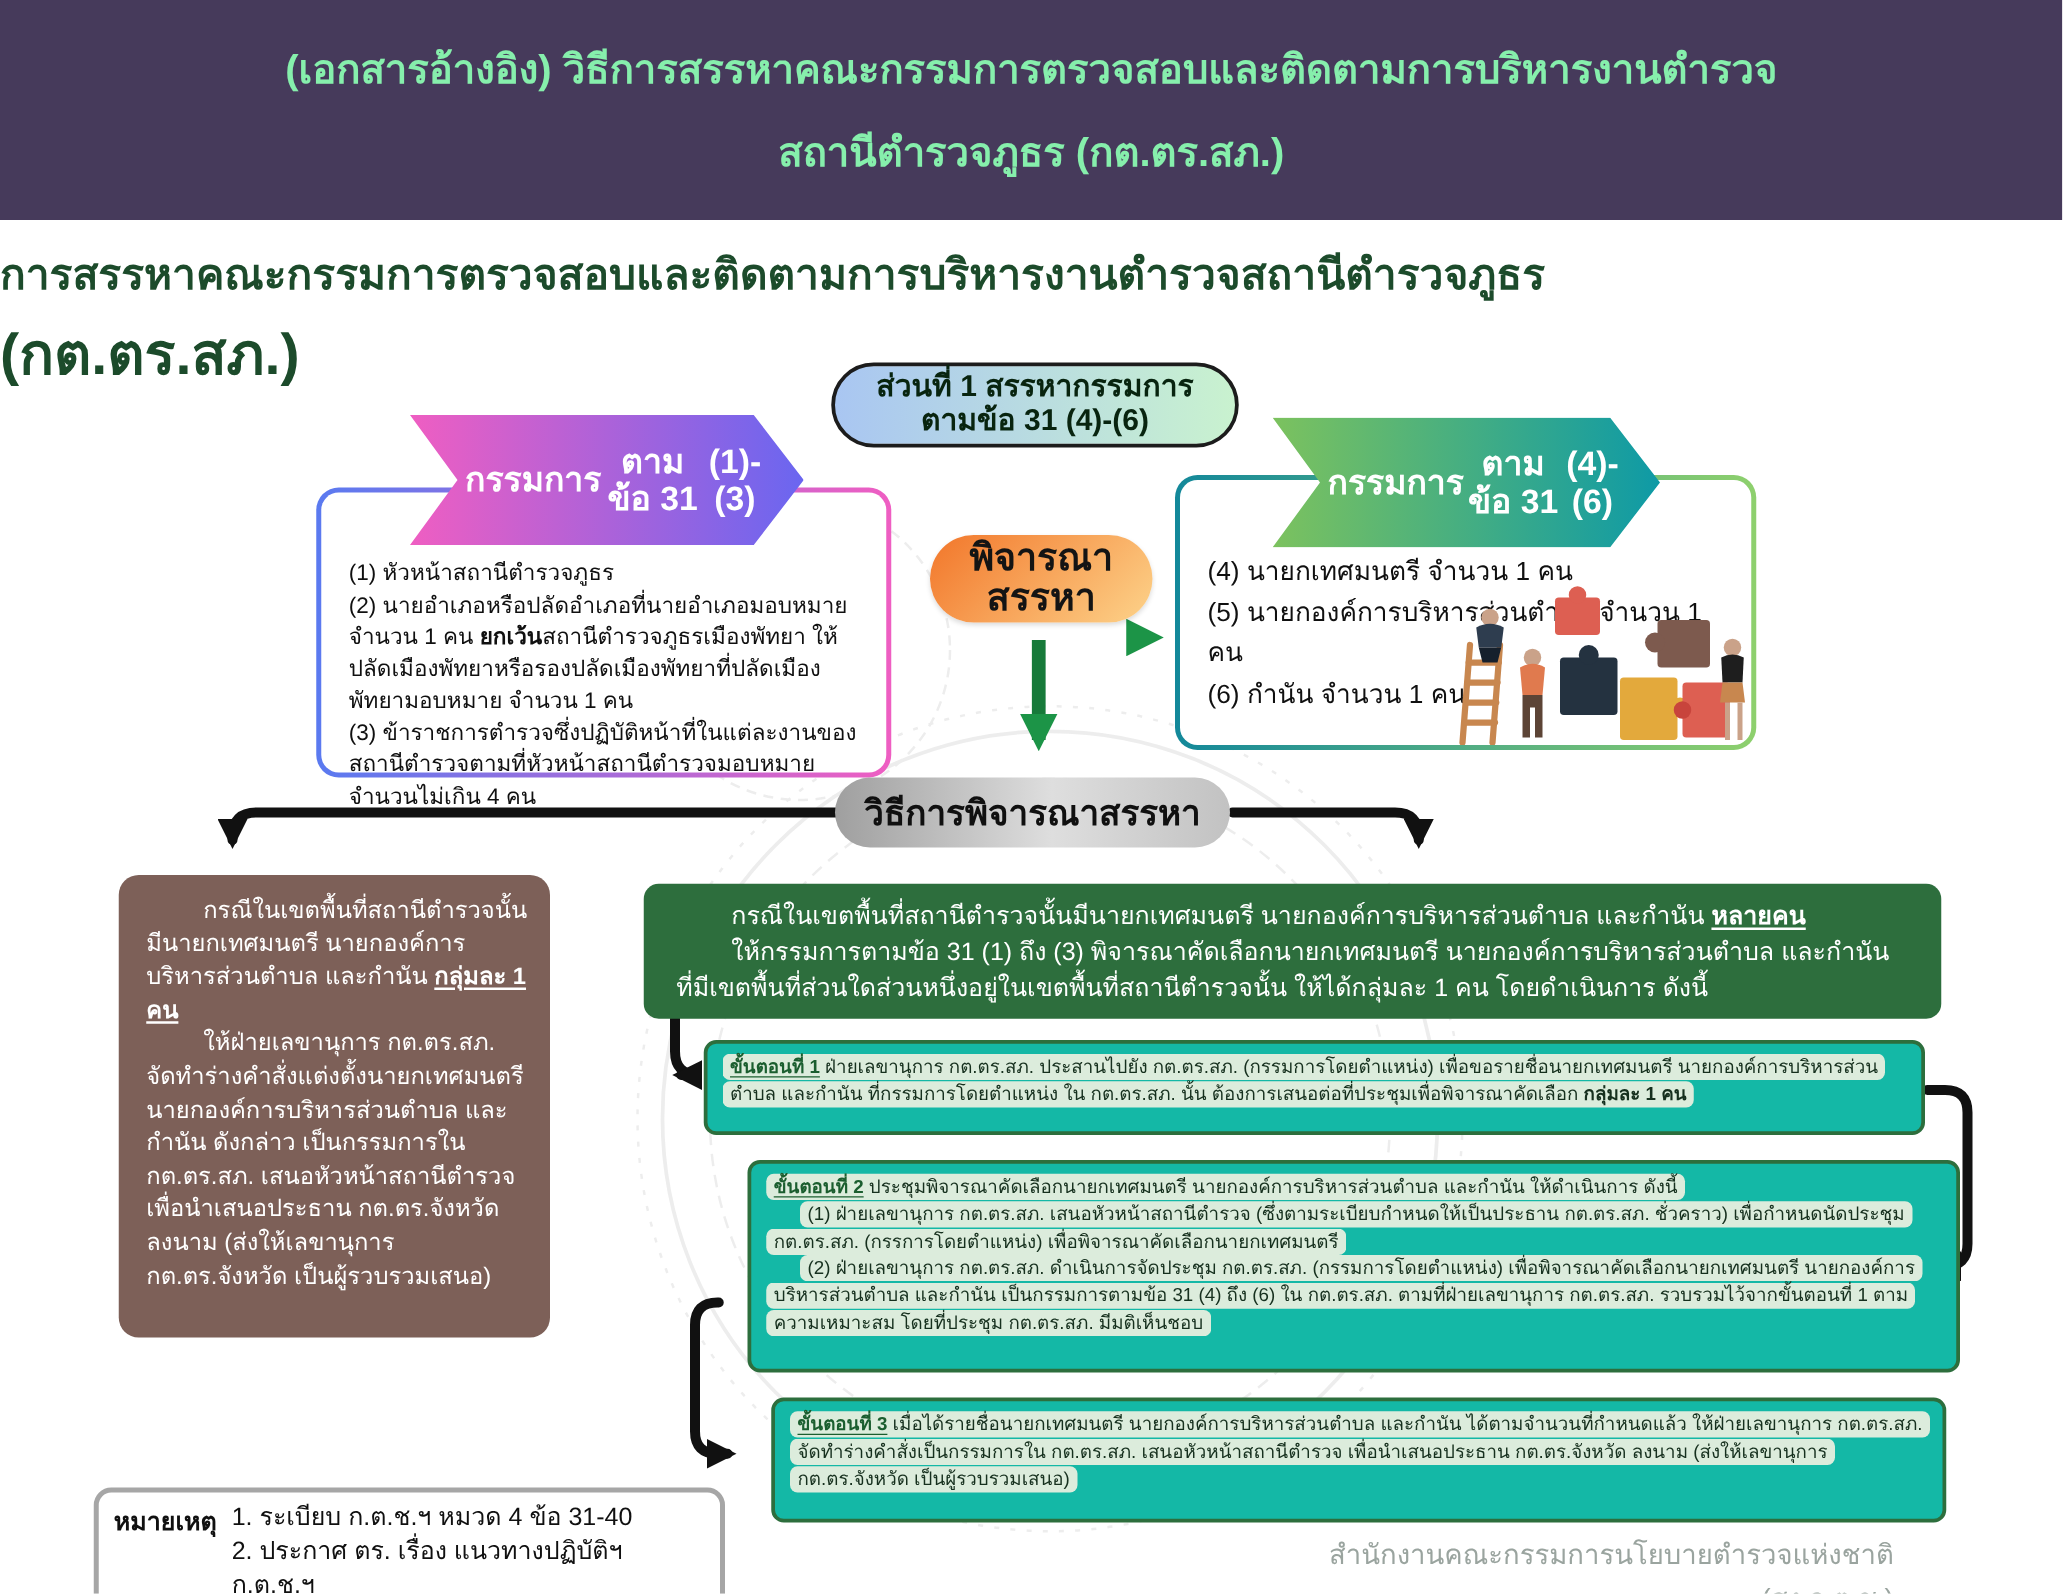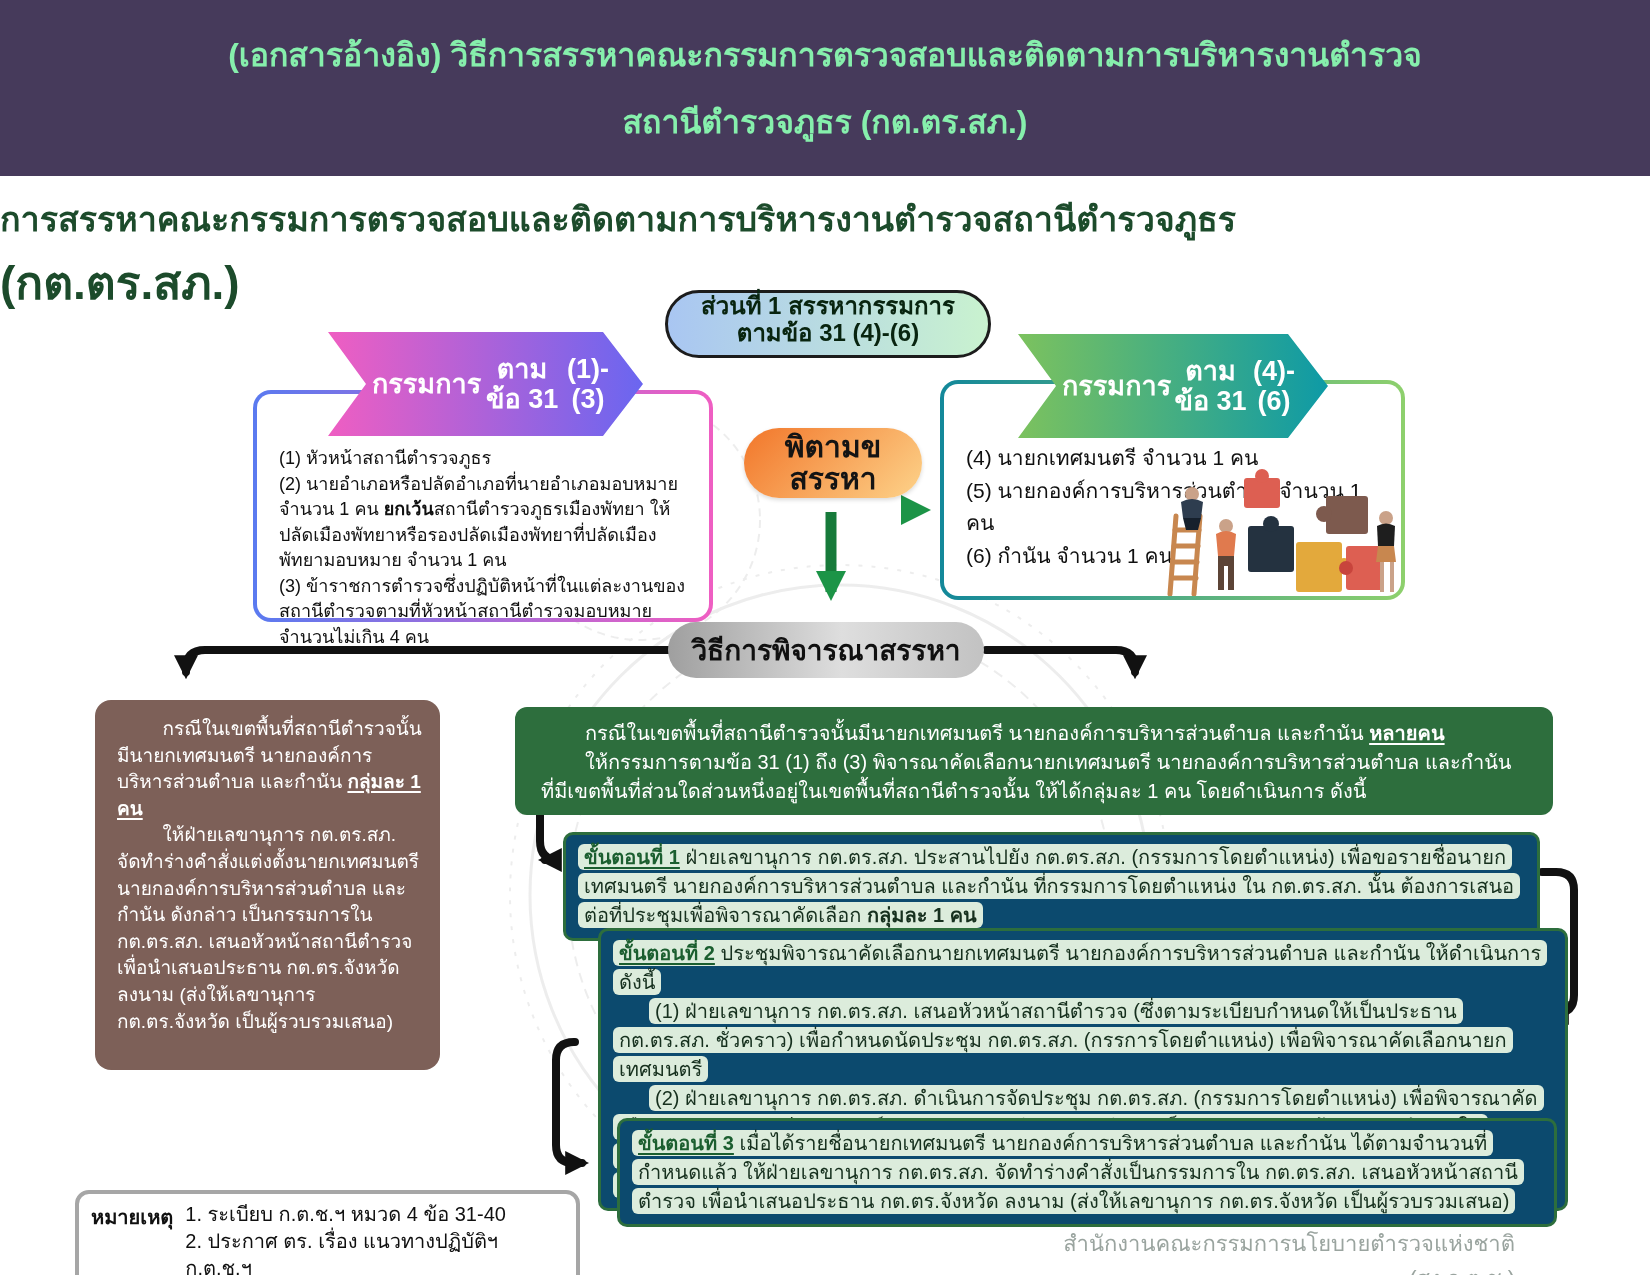--- a/index.html
+++ b/index.html
@@ -16,21 +16,21 @@
   .hdr .l1{font-size:32px;}
   .hdr .l2{font-size:32px;}
   
   .title{position:absolute;left:0;top:192px;width:1650px;text-align:left;color:#1c4b2b;z-index:2;}
   .title .t1{font-size:34px;font-weight:bold;}
   .title .t2{font-size:46px;font-weight:bold;margin-top:0px;}
   
   .section-pill{
     position:absolute;left:665px;top:290px;width:320px;height:62px;border:3px solid #1c1c1c;
     border-radius:34px;background:linear-gradient(90deg,#a9c6f2,#c9f2cf);
-    display:flex;flex-direction:column;align-items:center;
+    display:flex;flex-direction:column;align-items:center;justify-content:center;
     font-size:24px;font-weight:bold;color:#08240f;line-height:1.12;z-index:3;
   }
   
   .ribbon{
     position:absolute;height:104px;display:flex;flex-direction:row;align-items:center;justify-content:center;
     color:#fff;font-weight:bold;font-size:27px;line-height:1.13;z-index:4;text-align:center;
     clip-path:polygon(0 0,calc(100% - 40px) 0,100% 50%,calc(100% - 40px) 100%,0 100%,38px 50%);
     padding:0 30px 0 44px;box-sizing:border-box;
   }
   .ribbon.left{left:328px;top:332px;width:315px;background:linear-gradient(90deg,#ef5ec2,#6a66f0);}
@@ -64,22 +64,22 @@
   }
   .brown-box p{margin:0;text-indent:2.4em;}
   
   .green-box{
     position:absolute;left:515px;top:707px;width:1038px;height:108px;background:#2d6e3d;border-radius:12px;
     color:#fff;font-size:20px;line-height:1.45;padding:12px 26px 8px 26px;box-sizing:border-box;z-index:2;
   }
   .green-box p{margin:0;text-indent:2.2em;}
   
   .step{
-    position:absolute;background:#0c4a6e;border:3px solid #2d6e3d;border-radius:10px;
-    font-size:20px;line-height:1.45;color:#16301e;box-sizing:border-box;z-index:2;padding:8px 12px;
+    position:absolute;background:#14b8a6;border:3px solid #2d6e3d;border-radius:10px;
+    font-size:15px;line-height:1.45;color:#16301e;box-sizing:border-box;z-index:2;padding:8px 12px;
   }
   .step .hl{background:#dcecdc;border-radius:6px;padding:2px 6px;-webkit-box-decoration-break:clone;box-decoration-break:clone;}
   .step .stitle{font-weight:bold;color:#1b5e2f;text-decoration:underline;text-underline-offset:3px;}
   .step p{margin:0;}
   .step p.sub{text-indent:1.8em;}
   .step1{left:563px;top:832px;width:977px;min-height:76px;}
   .step2{left:598px;top:928px;width:970px;min-height:170px;}
   .step3{left:617px;top:1118px;width:940px;min-height:100px;}
   
   .note-box{
@@ -209,21 +209,21 @@
       <circle cx="198" cy="100" r="7" fill="#c8443c"></circle>
     </g>
 
     <circle cx="238" cy="50" r="7" fill="#caa289"></circle>
     <path d="M229 58 q9 -5 18 0 l-1 20 h-16 z" fill="#1e1e1e"></path>
     <path d="M230 78 h16 l2 16 h-20 z" fill="#c8874f"></path>
     <path d="M232 94 h4 v30 h-4 z M242 94 h4 v30 h-4 z" fill="#caa289"></path>
   </svg>
 
   <div class="consider-pill">
-    <div>พิตามข</div>
+    <div>พิจารณา</div>
     <div>สรรหา</div>
   </div>
 
   <div class="method-pill">
     <span>วิธีการพิจารณาสรรหา</span>
   </div>
 
   <div class="brown-box">
     <p><span>กรณีในเขตพื้นที่สถานีตำรวจนั้นมีนายกเทศมนตรี นายกองค์การบริหารส่วนตำบล และกำนัน </span><span class="bld-ul">กลุ่มละ 1 คน</span></p>
     <p>ให้ฝ่ายเลขานุการ กต.ตร.สภ. จัดทำร่างคำสั่งแต่งตั้งนายกเทศมนตรี นายกองค์การบริหารส่วนตำบล และกำนัน ดังกล่าว เป็นกรรมการใน กต.ตร.สภ. เสนอหัวหน้าสถานีตำรวจ เพื่อนำเสนอประธาน กต.ตร.จังหวัด ลงนาม (ส่งให้เลขานุการ กต.ตร.จังหวัด เป็นผู้รวบรวมเสนอ)</p>

